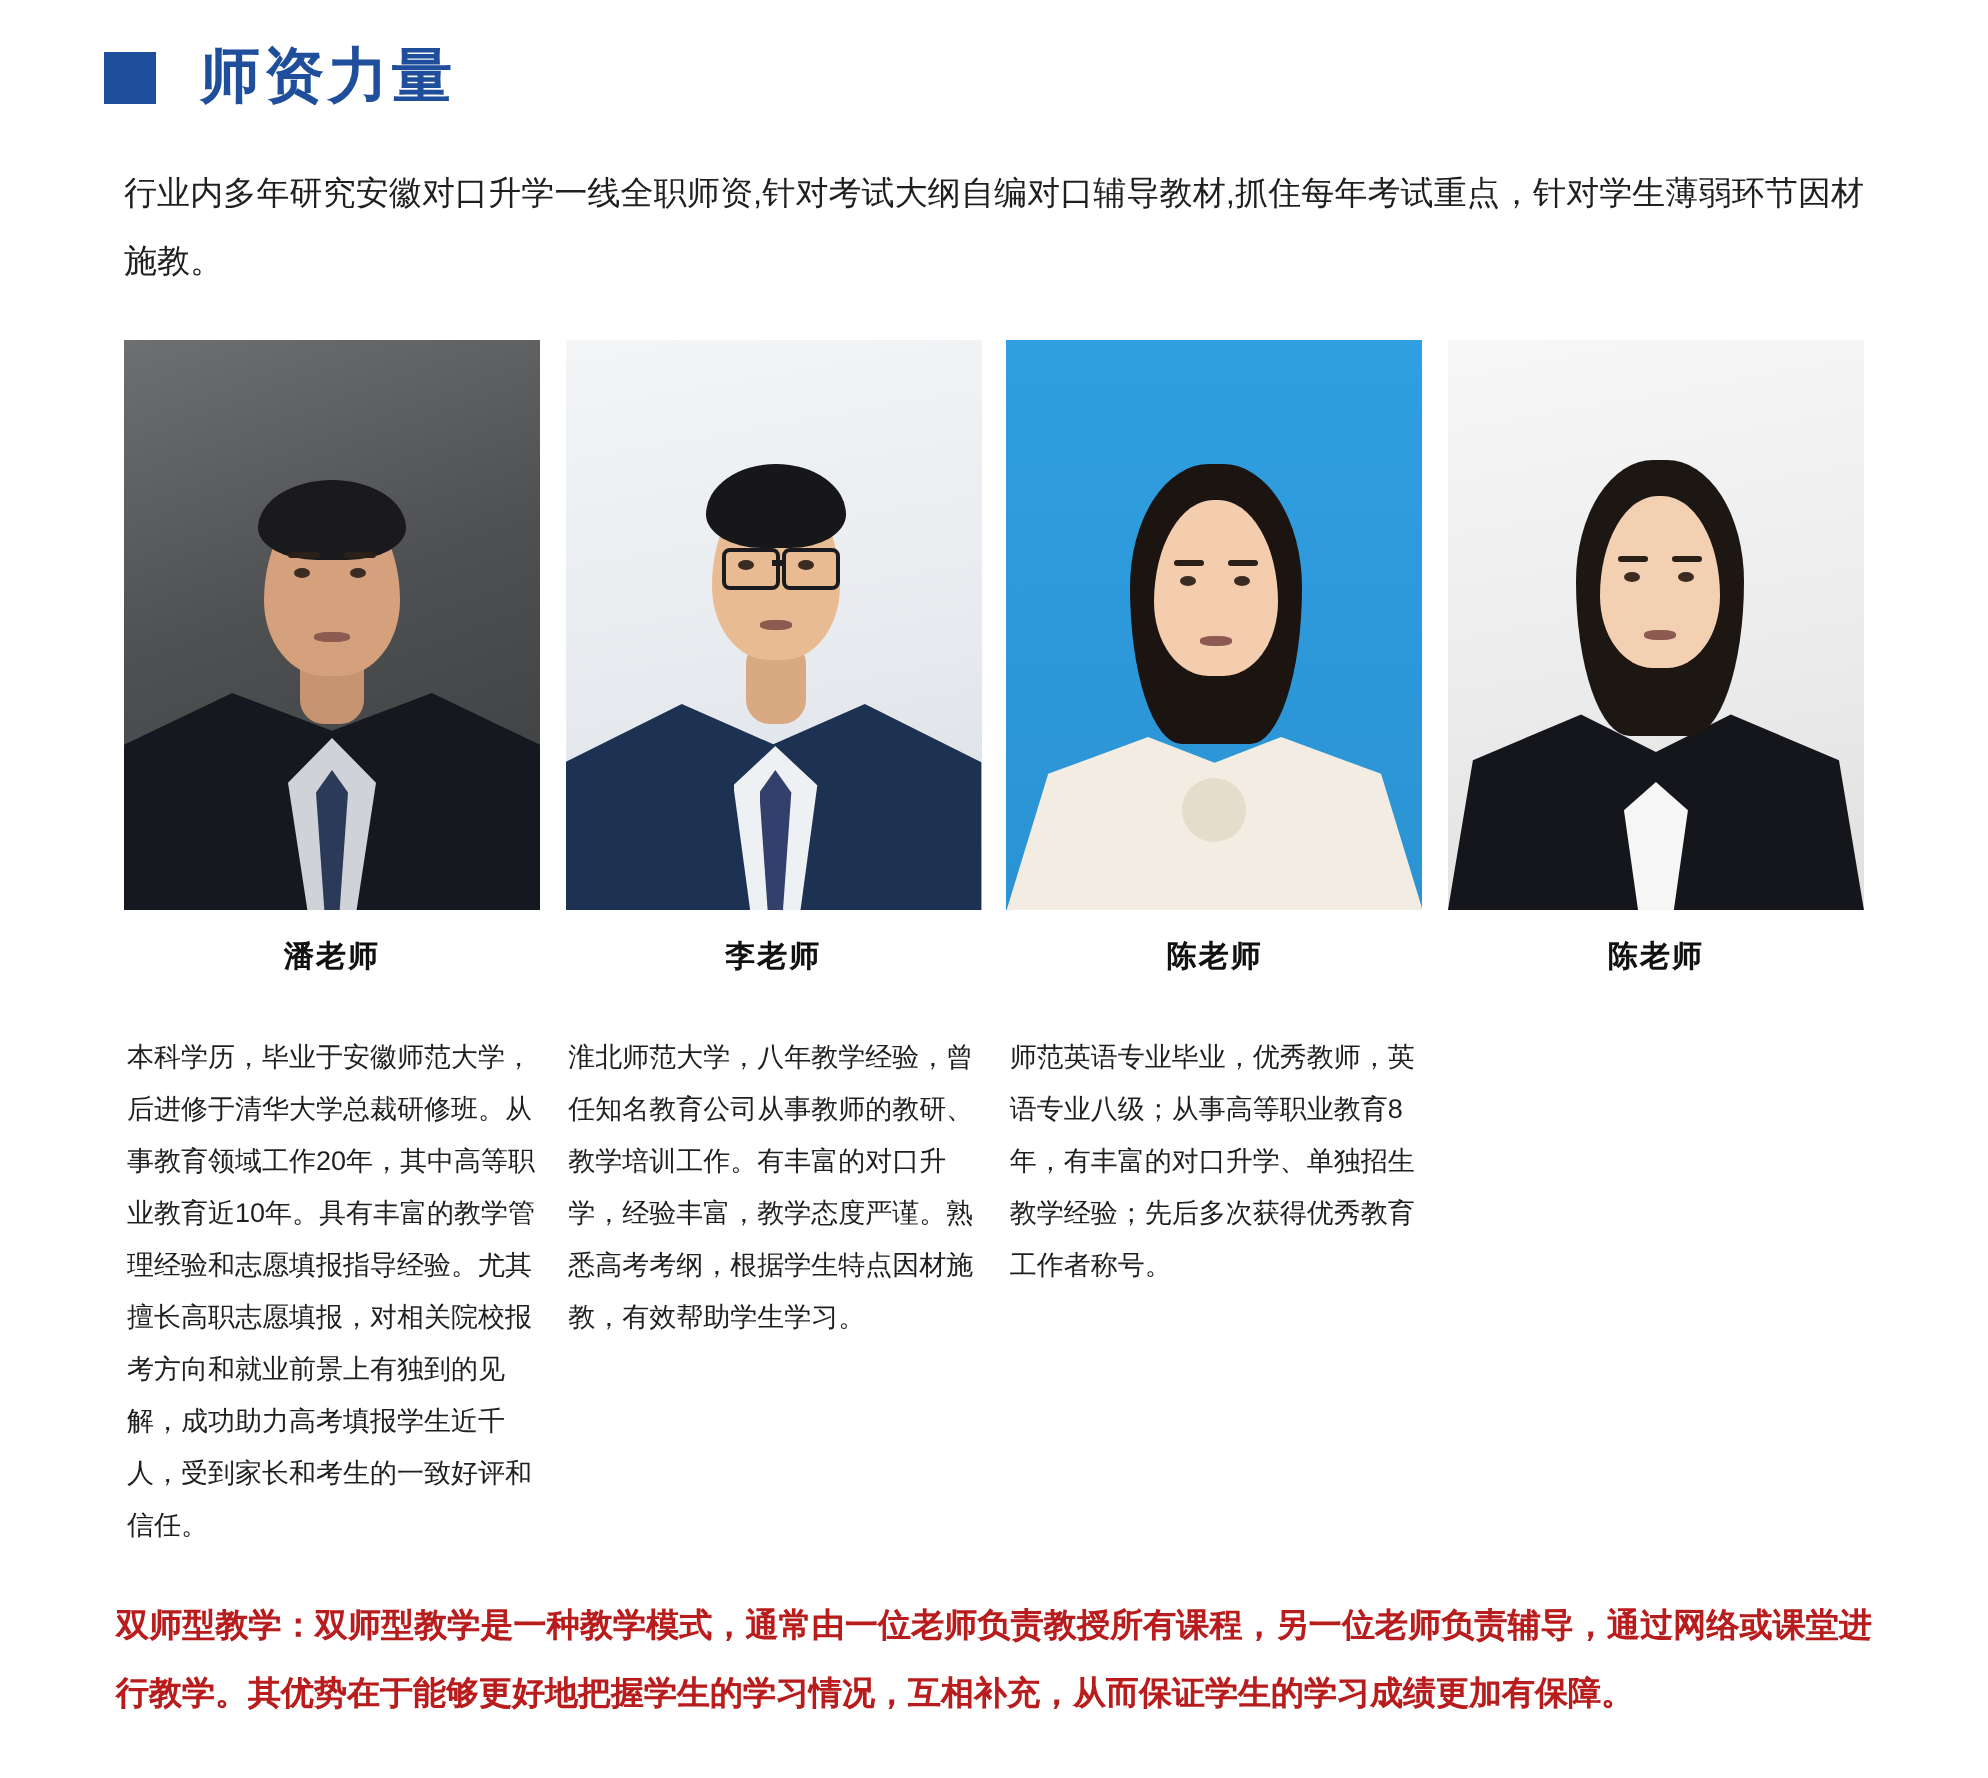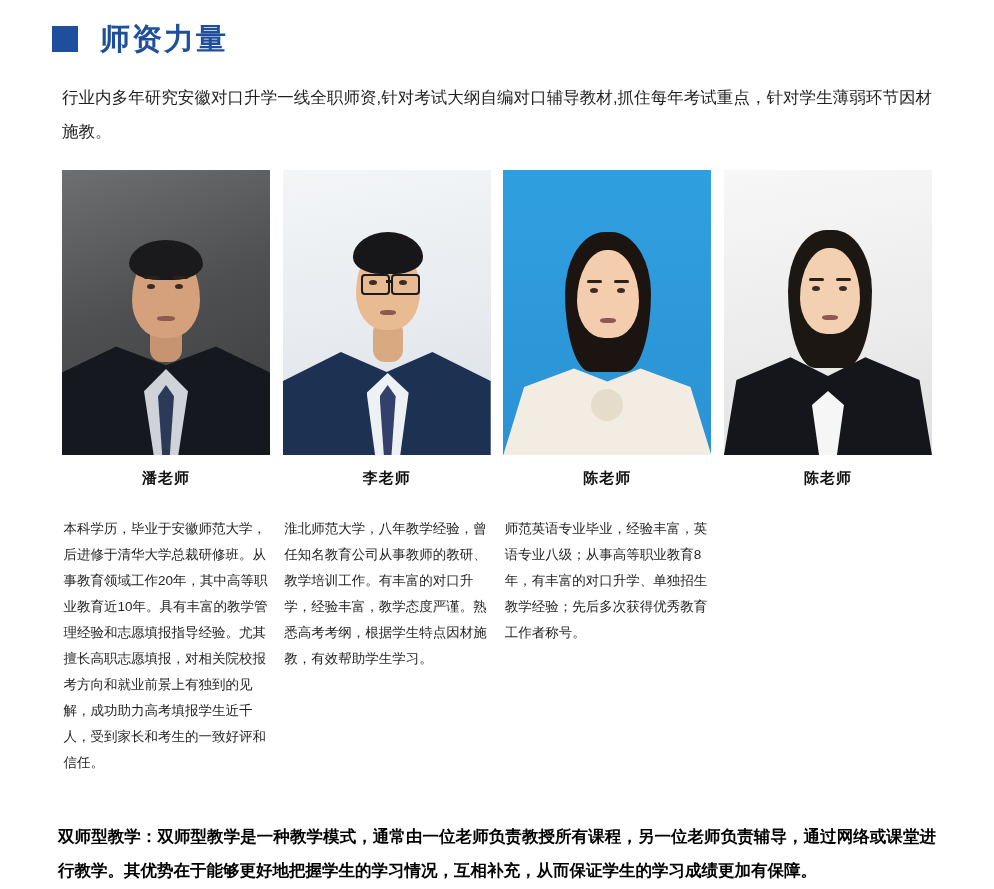--- a/index.html
+++ b/index.html
@@ -133,25 +133,25 @@
     border-radius: 3px;
   }
   .mouth {
     position: absolute;
     background: #8d5a52;
     border-radius: 40%;
   }
 
   
   .footer-note {
-    margin: 43px 58px 0 58px;
+    margin: 20px 58px 0 58px;
     font-size: 16.5px;
     font-weight: bold;
     line-height: 34px;
-    color: #000000;
+    color: #b91c1c;
     text-align: justify;
   }
 </style>
 </head>
 <body>
 
 <div class="page">
 
   <div class="section-header">
     <div class="header-square"></div>
@@ -209,21 +209,21 @@
         <div class="neck" style="left:90px;top:156px;width:30px;height:42px;background:#e2ae8c;"></div>
         <div class="hair" style="left:62px;top:62px;width:86px;height:140px;background:#1b1410;border-radius:46% 46% 30% 30% / 44% 44% 56% 56%;"></div>
         <div class="head" style="left:74px;top:80px;width:62px;height:88px;background:#f3cdad;"></div>
         <div class="brow" style="left:84px;top:110px;width:15px;height:3px;"></div>
         <div class="brow" style="left:111px;top:110px;width:15px;height:3px;"></div>
         <div class="eye" style="left:87px;top:118px;width:8px;height:5px;"></div>
         <div class="eye" style="left:114px;top:118px;width:8px;height:5px;"></div>
         <div class="mouth" style="left:97px;top:148px;width:16px;height:5px;"></div>
       </div>
       <div class="card-name">陈老师</div>
-      <div class="card-desc">师范英语专业毕业，经验丰富，英语专业八级；从事高等职业教育8年，有丰富的对口升学、单独招生教学经验；先后多次获得优秀教育工作者称号。</div>
+      <div class="card-desc">师范英语专业毕业，优秀教师，英语专业八级；从事高等职业教育8年，有丰富的对口升学、单独招生教学经验；先后多次获得优秀教育工作者称号。</div>
     </div>
 
     <div class="card">
       <div class="photo bg4">
         <div class="body-shape" style="height:104px;background:#14161c;clip-path:polygon(0% 100%, 6% 28%, 32% 6%, 50% 24%, 68% 6%, 94% 28%, 100% 100%);"></div>
         <div class="shirt" style="left:88px;bottom:0;width:32px;height:64px;background:#f6f6f6;clip-path:polygon(50% 0%, 100% 22%, 78% 100%, 22% 100%, 0% 22%);"></div>
         <div class="neck" style="left:90px;top:152px;width:30px;height:42px;background:#e0b091;"></div>
         <div class="hair" style="left:64px;top:60px;width:84px;height:138px;background:#1d1714;border-radius:46% 46% 32% 32% / 44% 44% 56% 56%;"></div>
         <div class="head" style="left:76px;top:78px;width:60px;height:86px;background:#f4d0b2;"></div>
         <div class="brow" style="left:85px;top:108px;width:15px;height:3px;"></div>

